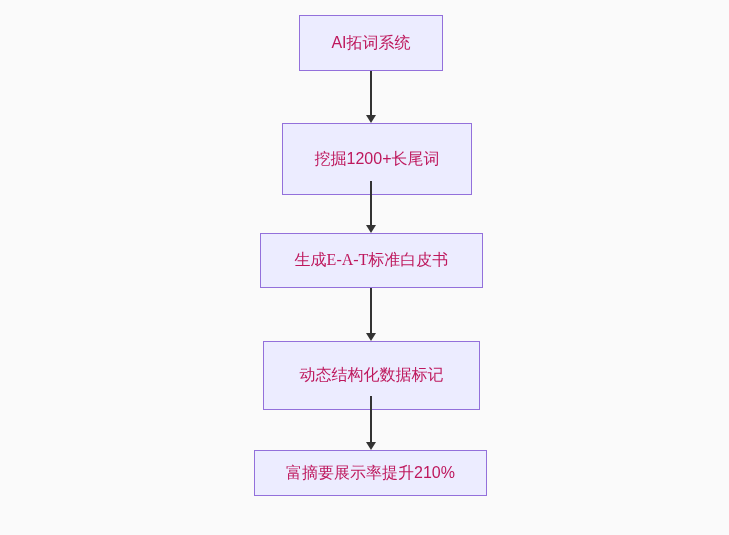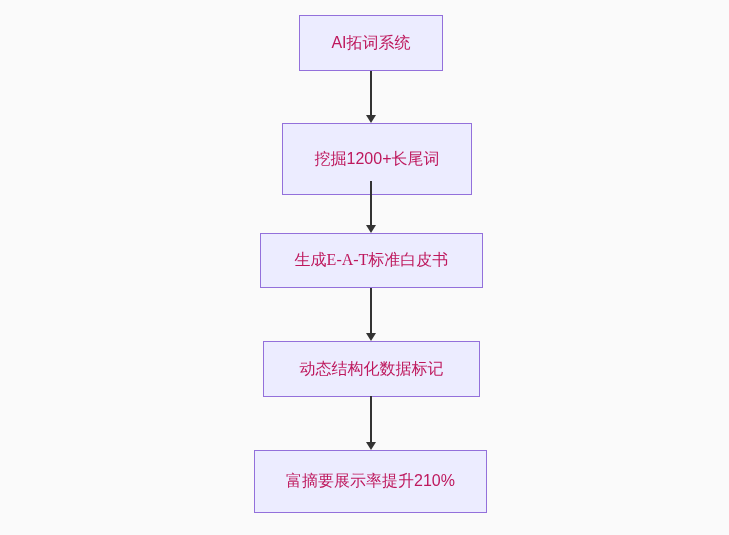--- a/index.html
+++ b/index.html
@@ -24,22 +24,22 @@
     align-items: center;
     justify-content: center;
     color: #be185d;
     font-size: 16px;
     text-align: center;
     white-space: nowrap;
   }
   .n1 { top: 15px;  left: 299px; width: 144px; height: 56px; }
   .n2 { top: 123px; left: 276px; width: 190px; height: 72px; margin-left: 6px; }
   .n3 { top: 233px; left: 260px; width: 223px; height: 55px; font-family: Liberation Serif, serif; }
-  .n4 { top: 341px; left: 263px; width: 217px; height: 56px; }
-  .n5 { top: 450px; left: 254px; width: 233px; height: 63px; }
+  .n4 { top: 341px; left: 263px; width: 217px; height: 69px; }
+  .n5 { top: 450px; left: 254px; width: 233px; height: 46px; }
   .arrow {
     position: absolute;
     left: 366px;
     width: 10px;
     display: flex;
     flex-direction: column;
     align-items: center;
   }
   .a1 { top: 71px;  height: 52px; }
   .a2 { top: 181px; height: 52px; }

